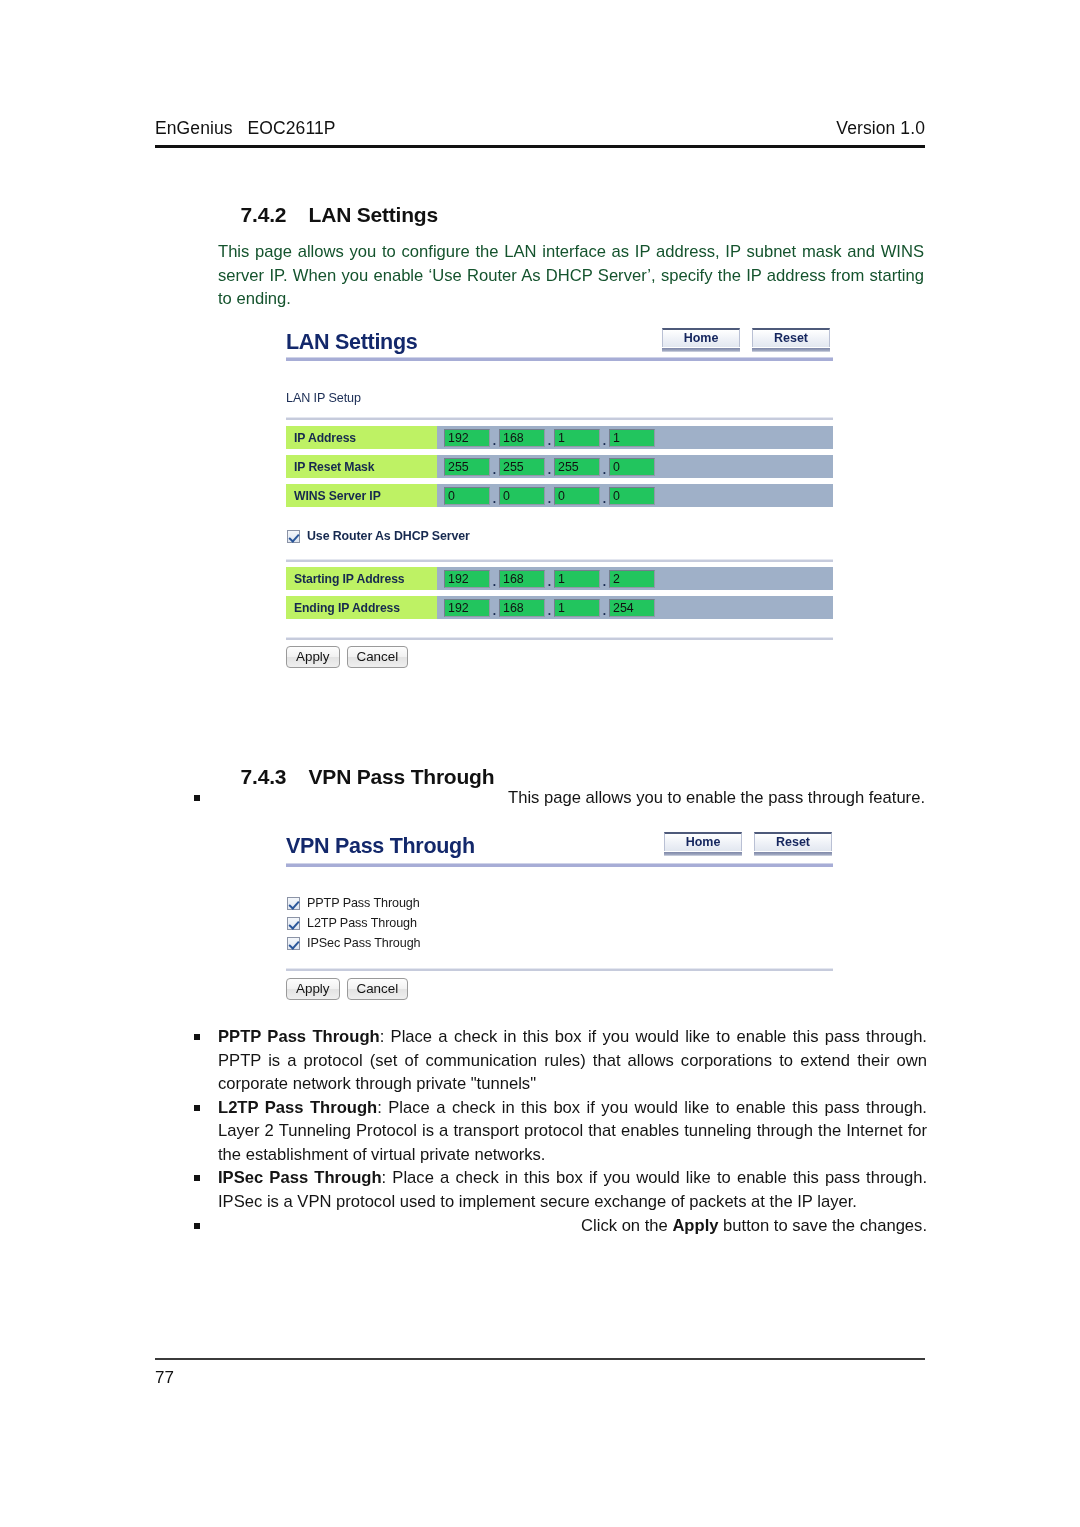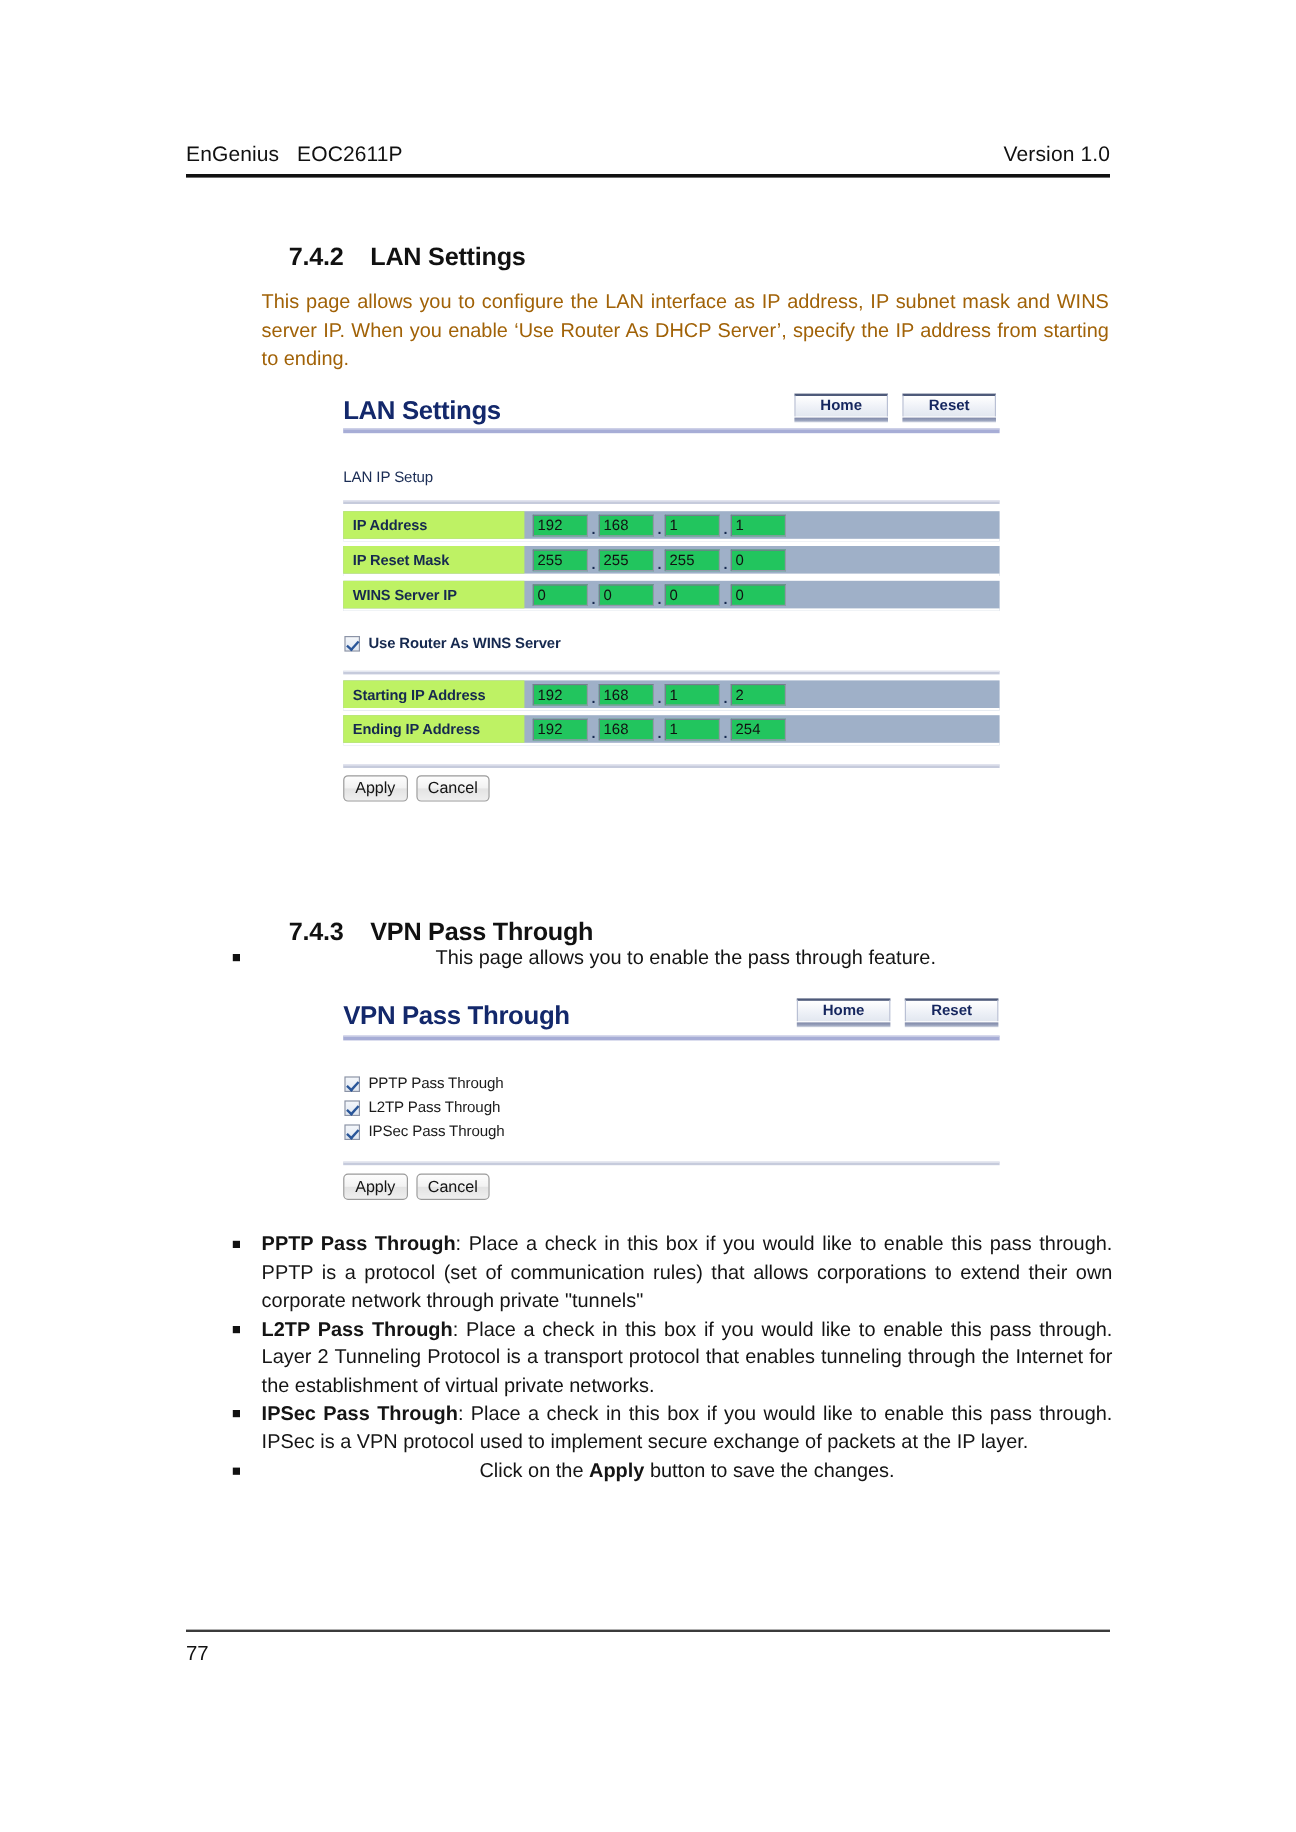--- a/index.html
+++ b/index.html
@@ -53,21 +53,21 @@
     color: #111;
     letter-spacing: -0.2px;
     white-space: pre;
   }
   .sec-heading .num { display: inline-block; width: 68px; }
 
   .para {
     position: absolute;
     font-size: 16.6px;
     line-height: 1.42;
-    color: #a16207;
+    color: #14532d;
     text-align: justify;
     text-justify: inter-word;
   }
 
   
   .blist {
     position: absolute;
     margin: 0;
     padding: 0;
     list-style: none;
@@ -83,21 +83,21 @@
     margin-bottom: 0px;
   }
   .blist li::before {
     content: "";
     position: absolute;
     left: 9px; top: 9px;
     width: 6px; height: 6px;
     background: #111;
   }
   .blist li b { font-weight: bold; }
-  .blist li.noj { text-align: center; }
+  .blist li.noj { text-align: right; }
 
   
   .doc-footer-rule {
     position: absolute;
     left: 155px; top: 1358px;
     width: 770px;
     height: 2px;
     background: #3b3b3b;
   }
   .doc-footer-num {
@@ -363,21 +363,21 @@
         <div class="octet">0</div>
         <div class="dot">.</div>
         <div class="octet">0</div>
         <div class="dot">.</div>
         <div class="octet">0</div>
       </div>
     </div>
 
     <div class="cbrow" style="left:15px; top:203px;">
       <span class="cbox"></span>
-      <span class="cb-label-strong">Use Router As WINS Server</span>
+      <span class="cb-label-strong">Use Router As DHCP Server</span>
     </div>
     <div class="ui-hr" style="left:14px; top:233px;"></div>
 
     <div class="ui-row" style="left:14px; top:241px;">
       <div class="rlabel">Starting IP Address</div>
       <div class="rvals">
         <div class="octet">192</div>
         <div class="dot">.</div>
         <div class="octet">168</div>
         <div class="dot">.</div>

